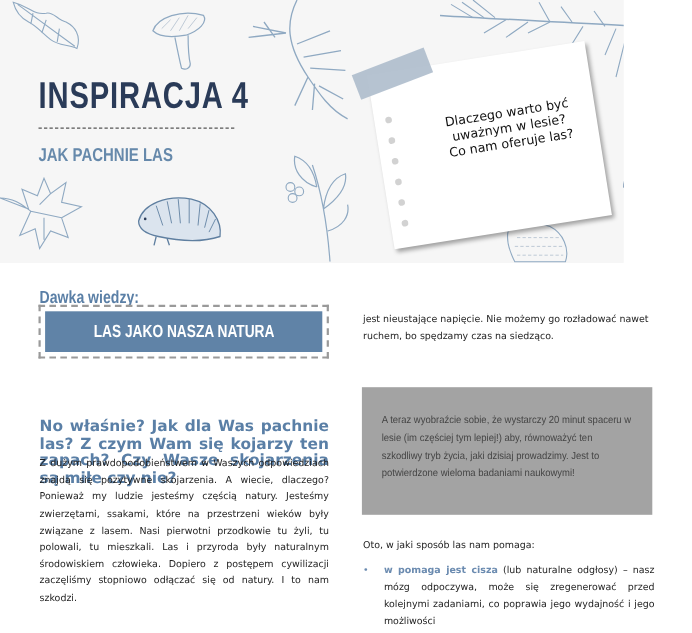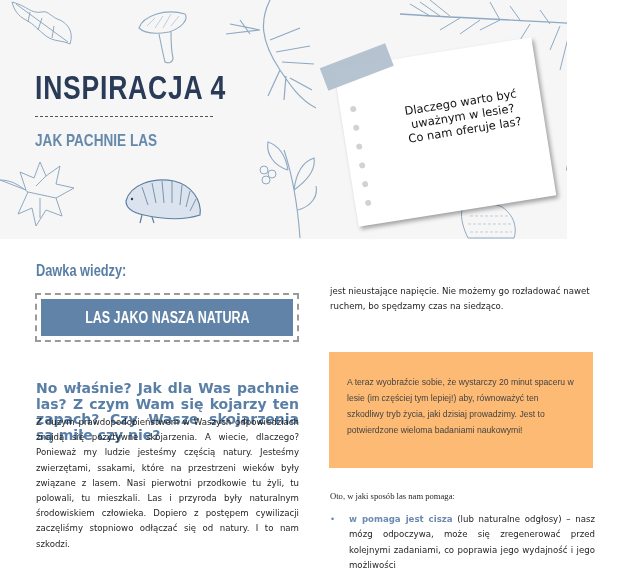--- a/index.html
+++ b/index.html
@@ -14,32 +14,32 @@
   .subtitle { position: absolute; left: 35px; top: 131px; font-family: "Liberation Sans", sans-serif; font-weight: 700; font-size: 17px; color: #6689ab; transform: scaleX(0.8); transform-origin: left top; white-space: nowrap; }
 
   .note { position: absolute; left: 345px; top: 52px; width: 200px; height: 160px; background: #ffffff; transform: rotate(-9deg); box-shadow: 2px 3px 4px rgba(0,0,0,0.35); }
   .note .tape { position: absolute; left: -12px; top: -10px; width: 70px; height: 24px; background: #aebccc; opacity: 0.9; transform: rotate(-12deg); }
   .note .holes { position: absolute; left: 10px; top: 40px; }
   .note .hole { width: 6px; height: 6px; border-radius: 50%; background: #d2d2d2; margin-bottom: 13px; }
   .note-text { position: absolute; left: 40px; top: 46px; width: 160px; font-family: "DejaVu Sans", sans-serif; font-size: 11.5px; line-height: 14px; color: #111; text-align: center; }
 
   .section-label { position: absolute; left: 36px; top: 262px; font-family: "Liberation Sans", sans-serif; font-weight: 700; font-size: 16px; color: #5a7fa6; transform: scaleX(0.8); transform-origin: left top; white-space: nowrap; }
 
-  .banner-wrap { position: absolute; left: 35px; top: 293px; width: 264px; height: 49px; border: 2px dashed #9a9a9a; padding: 4px; }
+  .banner-wrap { position: absolute; left: 35px; top: 277px; width: 264px; height: 49px; border: 2px dashed #9a9a9a; padding: 4px; }
   .banner { width: 100%; height: 100%; background: #6083a7; display: flex; align-items: center; justify-content: center; }
   .banner span { font-family: "Liberation Sans", sans-serif; font-weight: 700; font-size: 16px; color: #fff; transform: scaleX(0.78); white-space: nowrap; }
 
   .question { position: absolute; left: 36px; top: 362px; width: 263px; font-weight: 700; font-size: 14px; line-height: 15.5px; color: #5a7fa6; text-align: justify; margin-top: 19px; }
   .para { position: absolute; left: 36px; top: 415px; width: 263px; font-size: 8.6px; line-height: 15.2px; color: #1e1e1e; text-align: justify; }
 
   .col2-text { position: absolute; left: 330px; top: 284px; width: 265px; font-size: 8.6px; line-height: 15.2px; color: #1e1e1e; }
-  .callout { position: absolute; left: 329px; top: 352px; width: 264px; height: 116px; background: #fdba74; padding: 22px 18px 0 18px; }
+  .callout { position: absolute; left: 329px; top: 352px; width: 264px; height: 116px; background: #a3a3a3; padding: 22px 18px 0 18px; }
   .callout p { font-family: "Liberation Sans", sans-serif; font-size: 9.4px; line-height: 16px; color: #444; transform: scaleX(0.92); transform-origin: left top; width: 250px; }
 
-  .intro2 { position: absolute; left: 330px; top: 491px; font-size: 8.6px; color: #1e1e1e; font-family: Liberation Serif, serif; }
+  .intro2 { position: absolute; left: 330px; top: 491px; font-size: 8.6px; color: #1e1e1e; }
   .bullet { position: absolute; left: 330px; top: 512px; width: 265px; font-size: 8.6px; line-height: 15.4px; color: #1e1e1e; }
   .bullet .dot { position: absolute; left: 0; top: 0; color: #6b8bb0; }
   .bullet .body { padding-left: 19px; text-align: justify; }
   .bullet .hl { color: #6b8bb0; font-weight: 700; }
 </style>
 </head>
 <body>
 
 <div class="hero">
 

